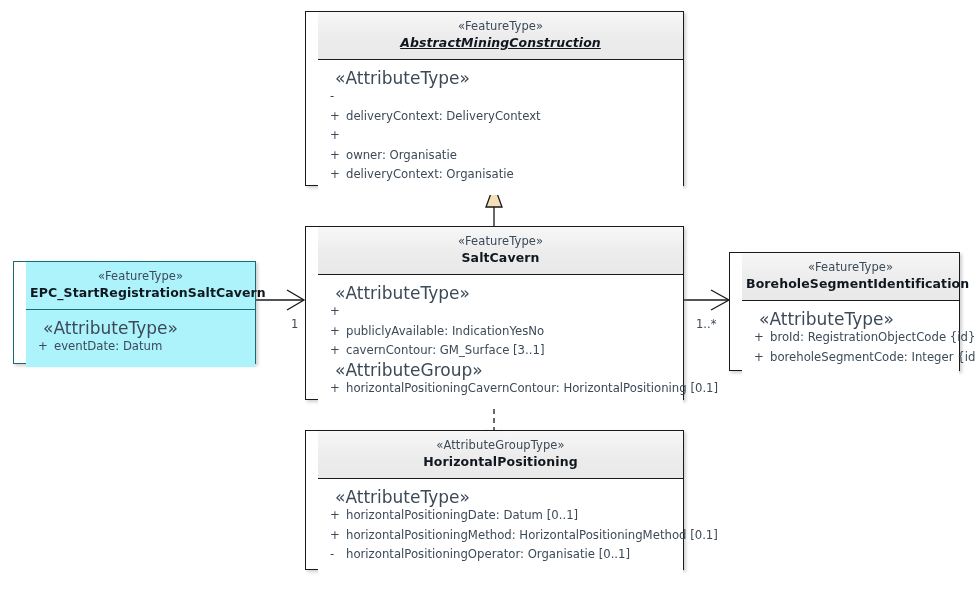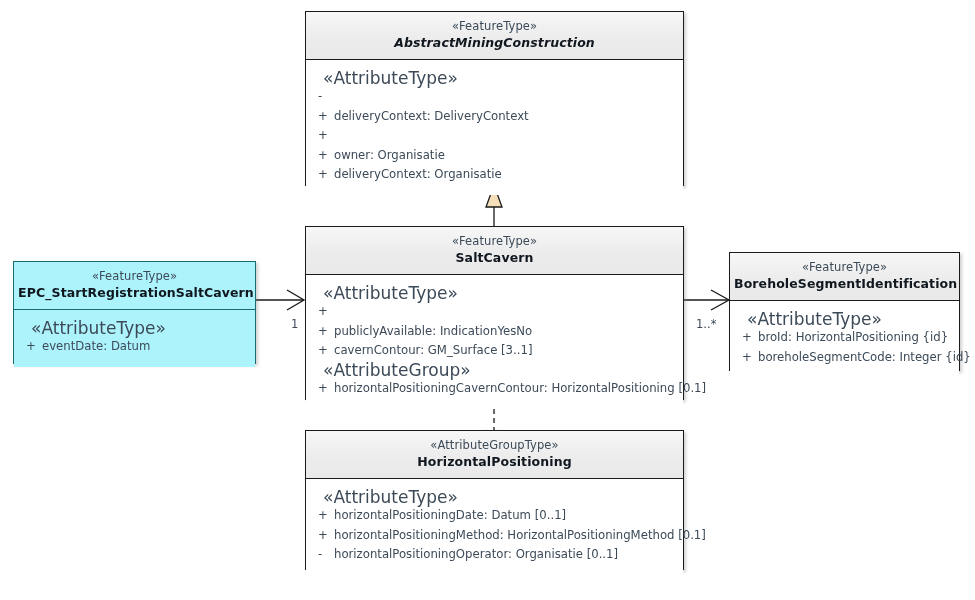--- a/index.html
+++ b/index.html
@@ -17,20 +17,21 @@
   }
 
   
   .uml-class {
     position: absolute;
     box-sizing: border-box;
     border: 1.4px solid #1a1a1a;
     background: #ffffff;
     box-shadow: 2px 2px 3px rgba(120,120,120,0.35);
     z-index: 5;
+    padding-left: 12px;
   }
   .uml-class .hdr {
     box-sizing: border-box;
     background: linear-gradient(to bottom, #f7f7f7 0%, #ececec 55%, #e9e9e9 100%);
     border-bottom: 1.4px solid #1a1a1a;
     text-align: center;
     padding: 7px 4px 8px 4px;
   }
   .uml-class .stereo {
     font-size: 11.5px;
@@ -40,20 +41,21 @@
   }
   .uml-class .cname {
     font-size: 12.5px;
     font-weight: bold;
     color: #10171f;
     line-height: 17px;
     letter-spacing: 0.1px;
   }
   .uml-class .cname.abstract {
     font-style: italic;
+    text-decoration: underline;
   }
   .uml-class .body {
     box-sizing: border-box;
     padding: 9px 6px 10px 6px;
     background: #ffffff;
   }
   .compartment-label {
     font-size: 17px;
     color: #3c4a58;
     line-height: 18px;
@@ -211,21 +213,21 @@
 
   <div class="uml-class" style="left:729px; top:252px; width:231px; height:119px;">
     <div class="hdr">
       <div class="stereo">«FeatureType»</div>
       <div class="cname">BoreholeSegmentIdentification</div>
     </div>
     <div class="body">
       <div class="compartment-label">«AttributeType»</div>
       <div class="attr-row">
         <span class="attr-vis">+</span>
-        <span class="attr-text">broId: HorizontalPositioning {id}</span>
+        <span class="attr-text">broId: RegistrationObjectCode {id}</span>
       </div>
       <div class="attr-row">
         <span class="attr-vis">+</span>
         <span class="attr-text">boreholeSegmentCode: Integer {id}</span>
       </div>
     </div>
   </div>
 
   <div class="uml-class" style="left:305px; top:430px; width:379px; height:140px;">
     <div class="hdr">

